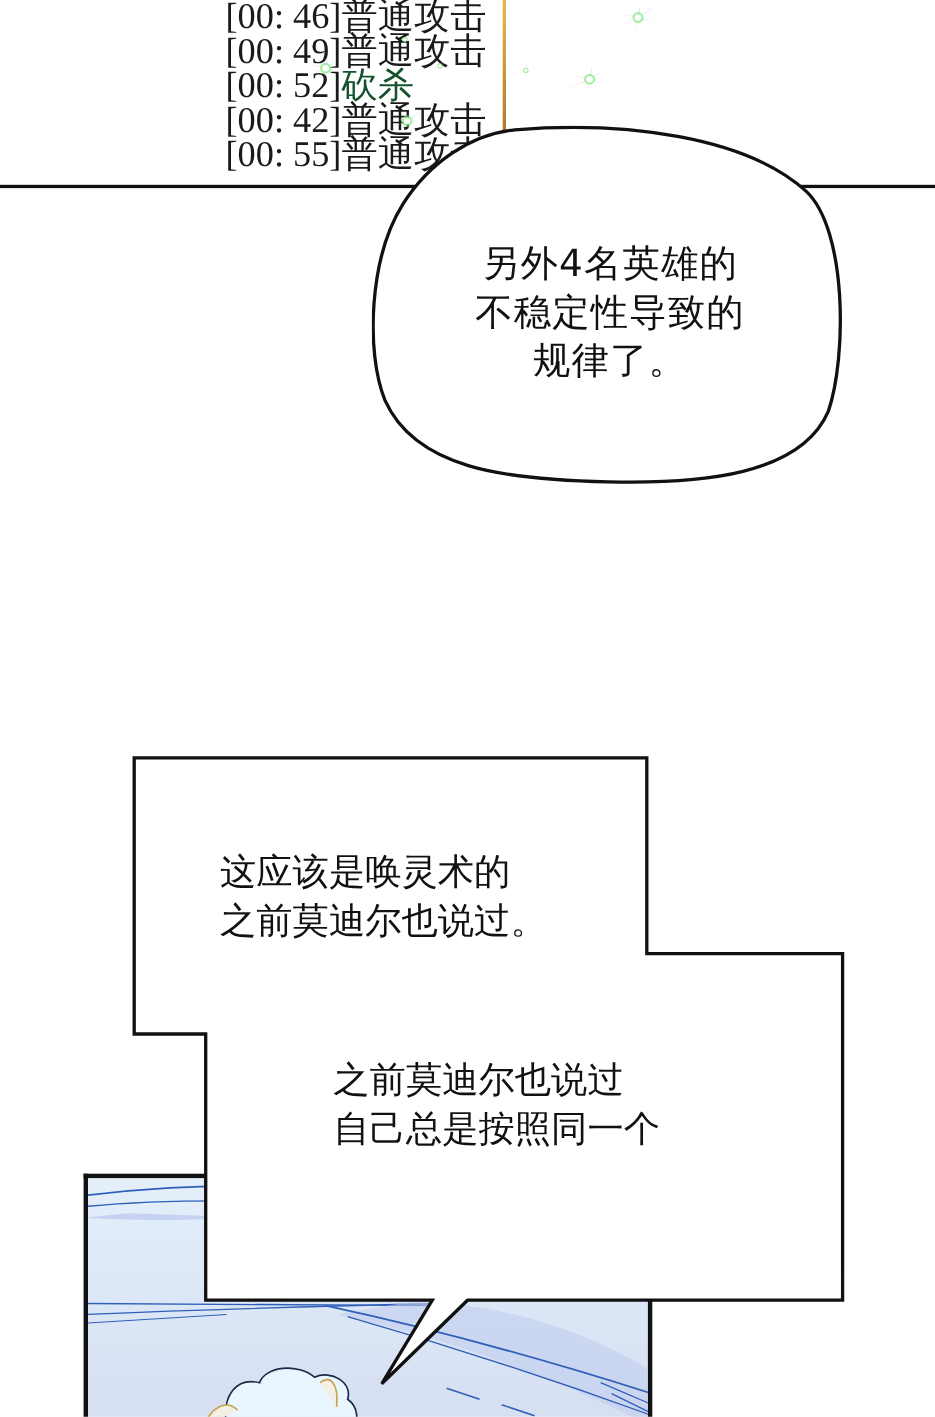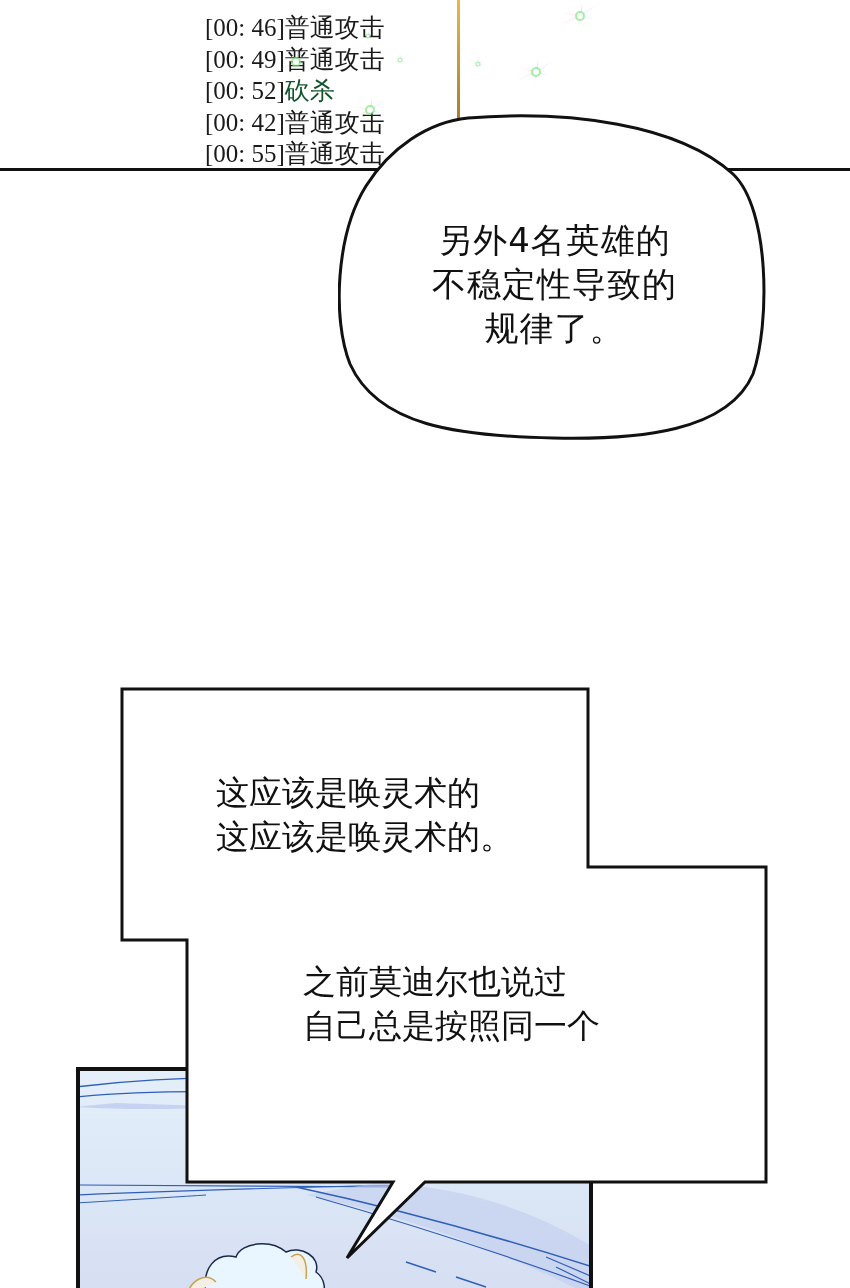--- a/index.html
+++ b/index.html
@@ -1,18 +1,18 @@
 <!DOCTYPE html>
 <html><head>
 <meta charset="utf-8">
 <style>
   html,body{margin:0;padding:0;background:#fff;}
   body{width:850px;height:1288px;position:relative;overflow:hidden;font-family:"DejaVu Sans","Liberation Sans",sans-serif;}
   .abs{position:absolute;}
-  .log{left:205px;top:0;font-family:"Liberation Serif","DejaVu Serif",serif;font-size:25px;line-height:31.5px;color:#1a1a1a;white-space:nowrap;margin-top:12px;}
+  .log{left:205px;top:0;font-family:"Liberation Serif","DejaVu Serif",serif;font-size:33px;line-height:31.5px;color:#1a1a1a;white-space:nowrap;}
   .log-line{display:block;height:31.5px;}
   .log-line.skill .log-action{color:#14532d;}
   .gold-line{left:457px;top:0;width:3px;height:126px;background:linear-gradient(#e8b84a,#a8782a);}
   .panel-rule{left:0;top:168px;width:850px;height:3px;background:#111;}
   .bubble-text{left:432px;top:218px;font-size:34px;line-height:44px;color:#111;font-family:"DejaVu Sans",sans-serif;white-space:nowrap;letter-spacing:1px;text-align:center;}
   .caption-text{font-family:"DejaVu Serif","Liberation Serif",serif;font-size:33px;line-height:44px;color:#111;white-space:nowrap;}
   .illus{left:76px;top:1067px;width:517px;height:230px;overflow:hidden;border-left:4px solid #111;border-top:4px solid #111;border-right:4px solid #111;box-sizing:border-box;background:linear-gradient(180deg,#e4effa 0%,#dbe7f6 50%,#d6def2 100%);}
 </style>
 </head>
 <body>
@@ -80,21 +80,21 @@
     <path d="M130 230 C125 200 140 185 160 190 C165 175 195 172 210 185 C225 178 245 190 240 205 C250 212 250 225 245 230 Z" fill="#eaf6ff" stroke="#1a2a4a" stroke-width="1.5"></path>
     <path d="M215 190 C225 182 232 192 230 212" stroke="#c9a450" stroke-width="1.5" fill="#f3efe4"></path>
     <path d="M110 230 C115 212 130 205 140 215" stroke="#c9a450" stroke-width="1.5" fill="#f3efe4"></path>
   </svg>
 </div>
 
 <svg class="abs" style="left:0;top:0;width:850px;height:1288px;pointer-events:none">
   <path d="M122 689 L588 689 L588 867 L766 867 L766 1182 L425 1182 L347 1258 L393 1182 L187 1182 L187 940 L122 940 Z" fill="#fff" stroke="#111" stroke-width="3" stroke-linejoin="miter"></path>
 </svg>
 
-<div class="abs caption-text" style="left:216px;top:771px">
+<div class="abs caption-text" style="left:200px;top:771px">
   <div>这应该是唤灵术的</div>
-  <div>这应该是唤灵术的。</div>
+  <div>之前莫迪尔也说过。</div>
 </div>
 
 <div class="abs caption-text" style="left:303px;top:960px">
   <div>之前莫迪尔也说过</div>
   <div>自己总是按照同一个</div>
 </div>
 
 </body></html>

